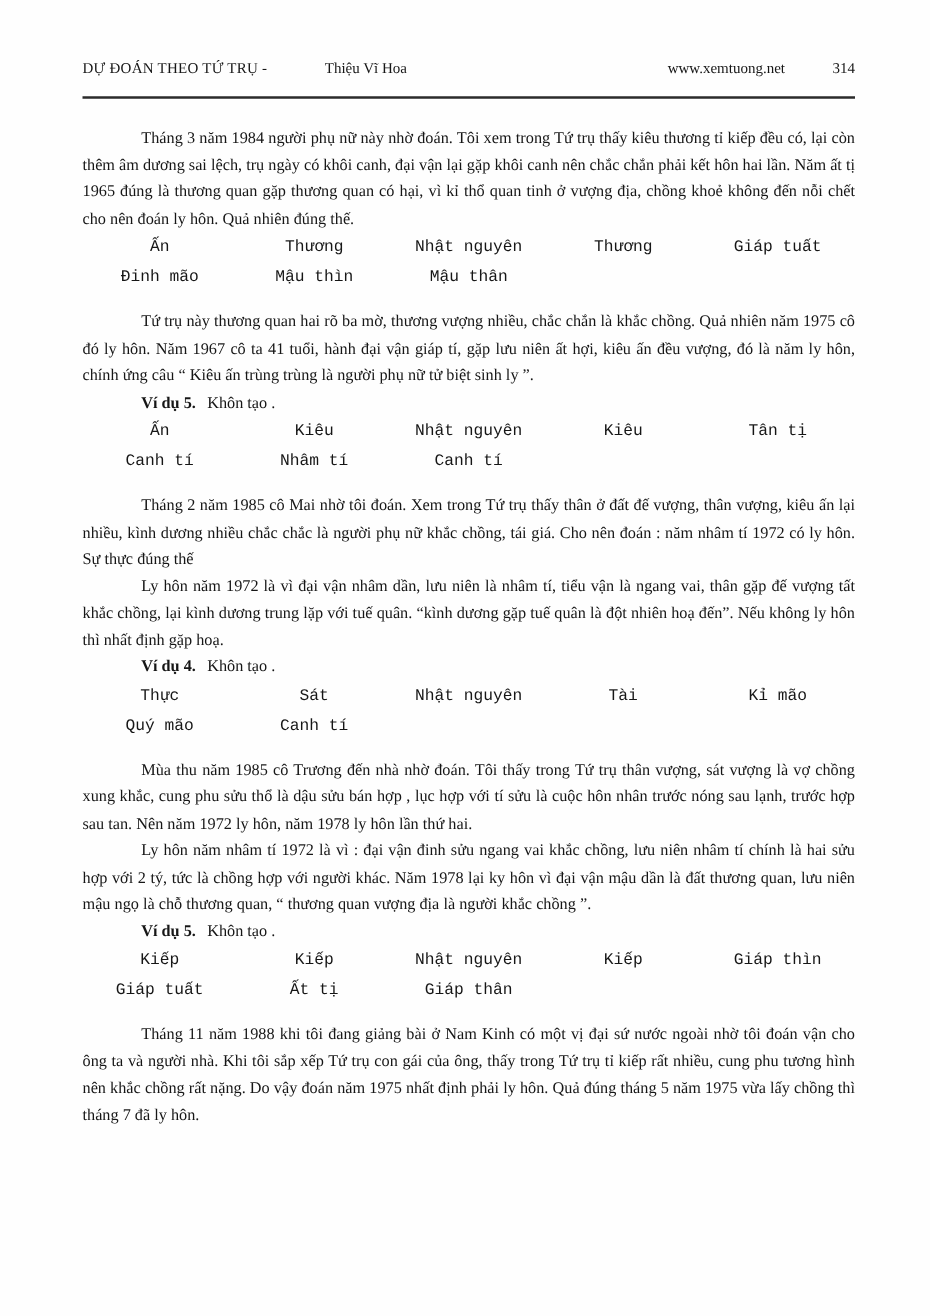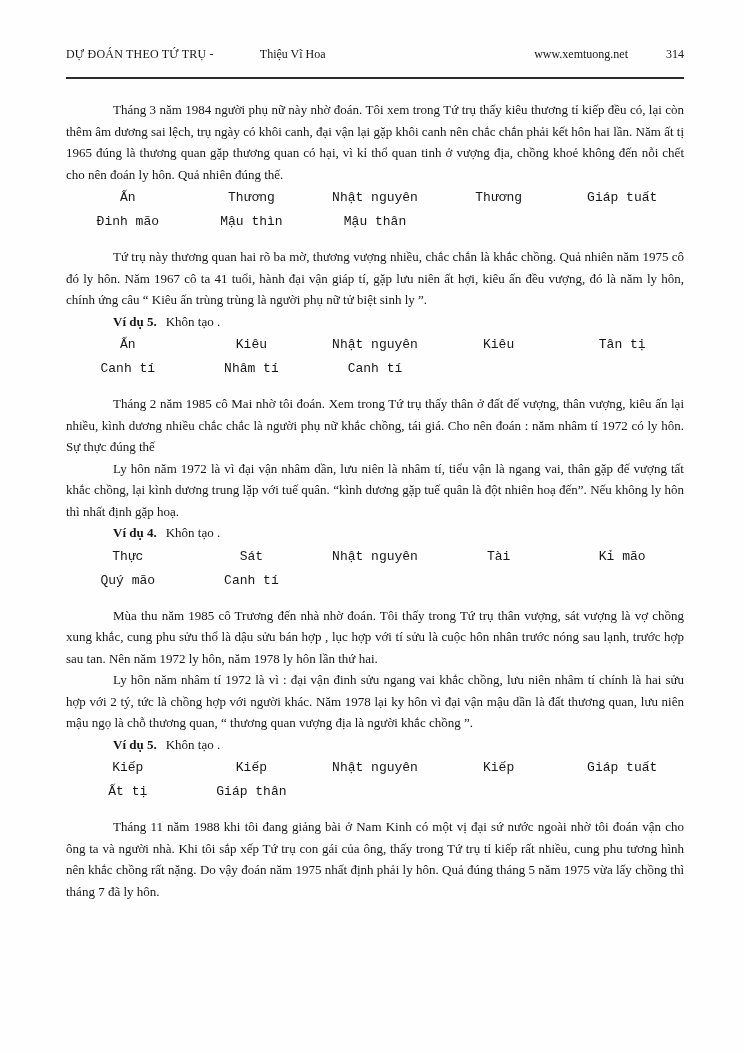--- a/index.html
+++ b/index.html
@@ -127,20 +127,21 @@
 
     <p class="para">Mùa thu năm 1985 cô Trương đến nhà nhờ đoán. Tôi thấy trong Tứ trụ thân vượng, sát vượng là vợ chồng xung khắc, cung phu sửu thổ là dậu sửu bán hợp , lục hợp với tí sửu là cuộc hôn nhân trước nóng sau lạnh, trước hợp sau tan. Nên năm 1972 ly hôn, năm 1978 ly hôn lần thứ hai.</p>
     <p class="para">Ly hôn năm nhâm tí 1972 là vì : đại vận đinh sửu ngang vai khắc chồng, lưu niên nhâm tí chính là hai sửu hợp với 2 tý, tức là chồng hợp với người khác. Năm 1978 lại ky hôn vì đại vận mậu dần là đất thương quan, lưu niên mậu ngọ là chỗ thương quan, “ thương quan vượng địa là người khắc chồng ”.</p>
 
     <p class="ex-heading"><span class="ex-label">Ví dụ 5.</span><span>Khôn tạo .</span></p>
     <div class="pillar-table">
       <span class="cell">Kiếp</span>
       <span class="cell">Kiếp</span>
       <span class="cell">Nhật nguyên</span>
       <span class="cell">Kiếp</span>
+      <span class="cell">Giáp thìn</span>
       <span class="cell">Giáp tuất</span>
       <span class="cell">Ất tị</span>
       <span class="cell">Giáp thân</span>
     </div>
 
     <p class="para">Tháng 11 năm 1988 khi tôi đang giảng bài ở Nam Kinh có một vị đại sứ nước ngoài nhờ tôi đoán vận cho ông ta và người nhà. Khi tôi sắp xếp Tứ trụ con gái của ông, thấy trong Tứ trụ tỉ kiếp rất nhiều, cung phu tương hình nên khắc chồng rất nặng. Do vậy đoán năm 1975 nhất định phải ly hôn. Quả đúng tháng 5 năm 1975 vừa lấy chồng thì tháng 7 đã ly hôn.</p>
 
   </div>
 </div>
 

